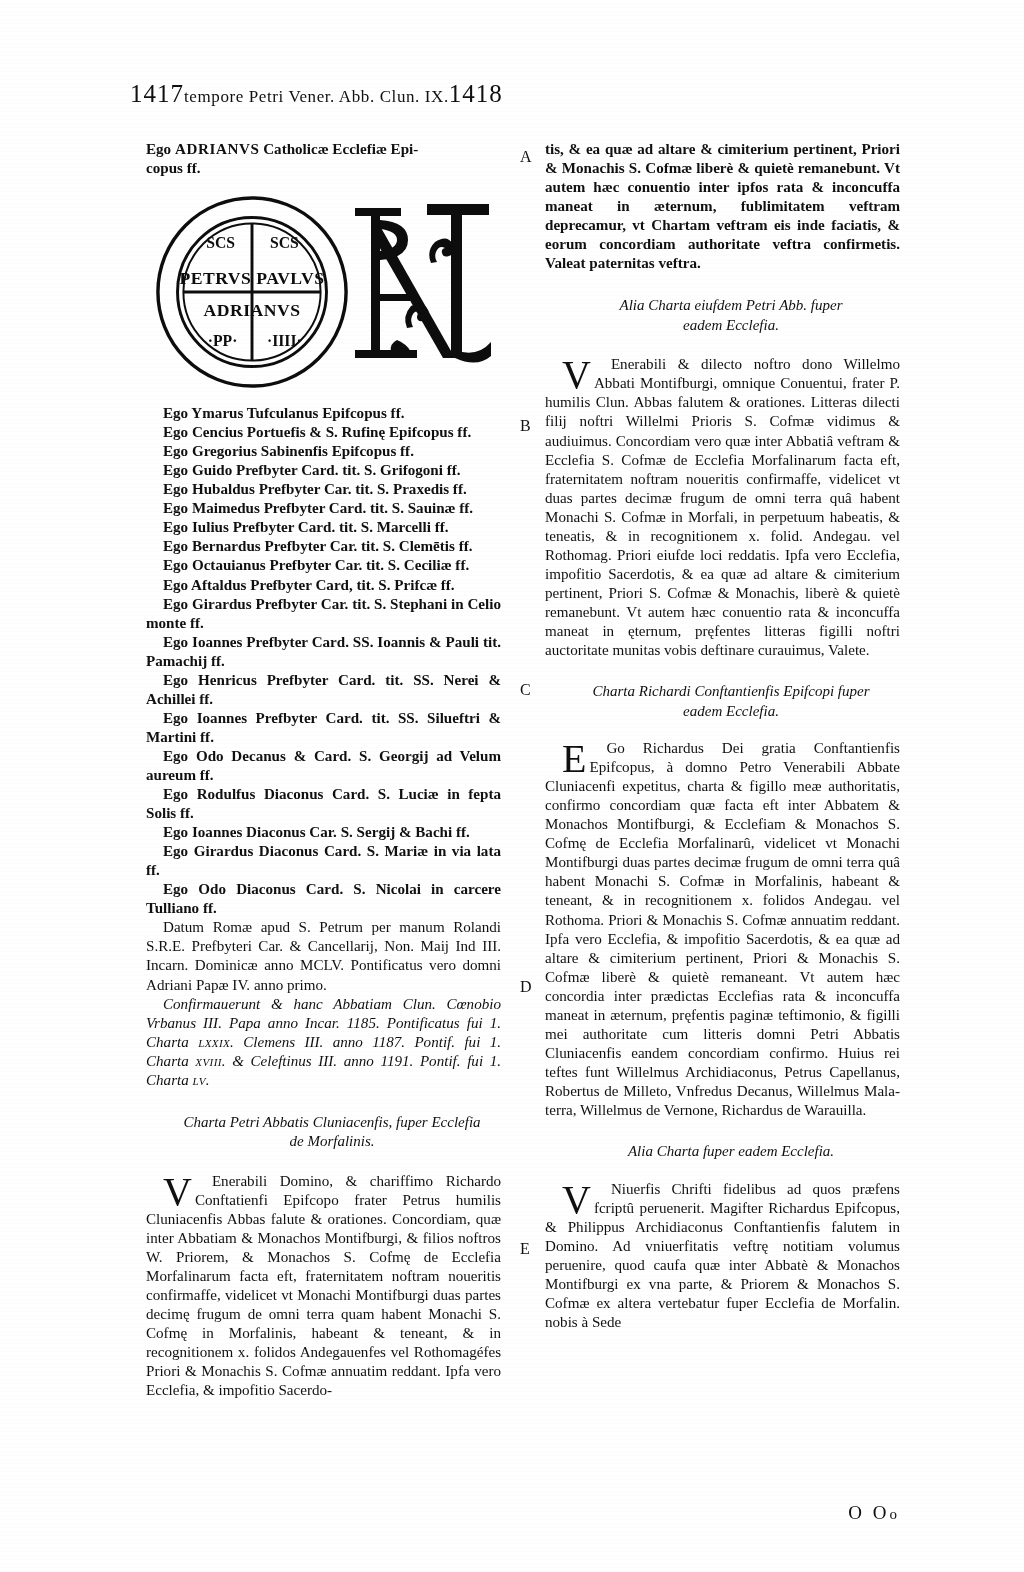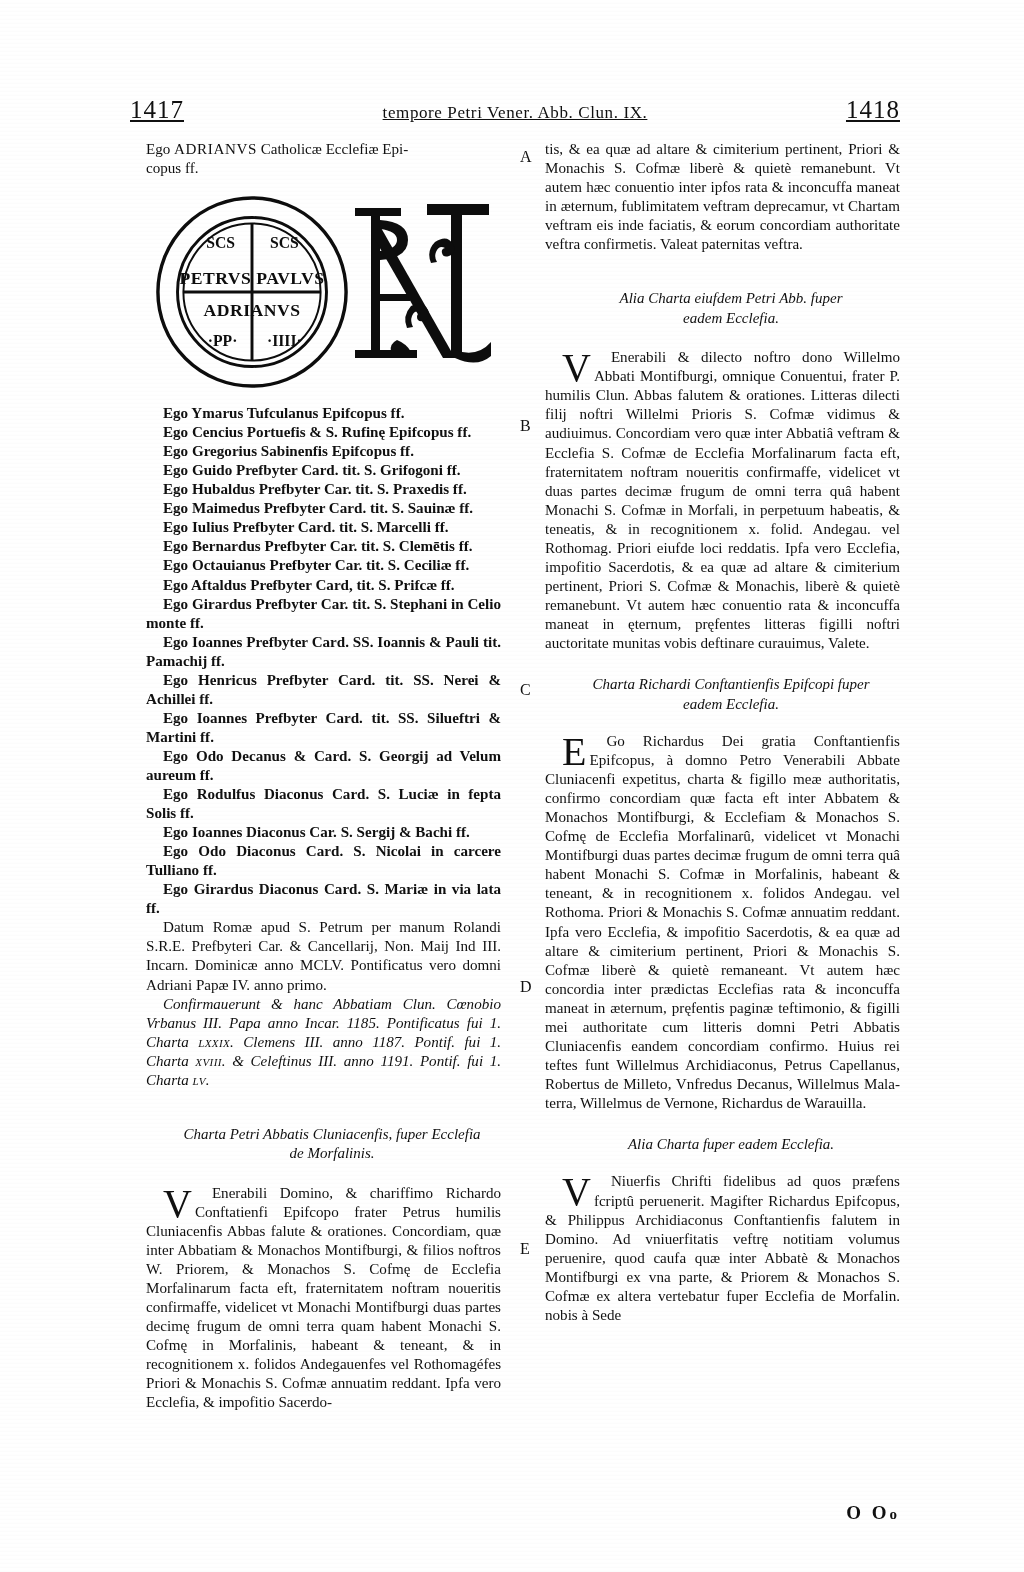--- a/index.html
+++ b/index.html
@@ -20,29 +20,28 @@
     position: absolute;
     left: 0; top: 0;
     width: 1024px;
     height: 1572px;
   }
 
   
   .runhead {
     position: absolute;
     left: 130px;
-    top: 96px;
+    top: 80px;
     width: 770px;
     height: 40px;
     display: flex;
     align-items: baseline;
-    justify-content: space-between;
+    justify-content: flex-start;
     font-size: 27px;
     letter-spacing: 0.5px;
-    text-decoration: underline;
   }
   .runhead .folio {
     font-size: 25px;
     letter-spacing: 1px;
   }
   .runhead .title {
     font-size: 17px;
     letter-spacing: 0.6px;
     white-space: nowrap;
   }
@@ -65,41 +64,41 @@
     text-justify: inter-word;
     hyphens: none;
   }
   .col-left  { left: 0; }
   .col-right { left: 399px; }
 
   .col p {
     margin: 0;
     text-indent: 17px;
   }
-  .col p.noind { text-indent: 0; }
+  .col p.noind { text-indent: 0; font-weight: bold; }
 
   
   .sigline {
     margin: 0;
     text-indent: 17px;
     text-align: justify;
     font-weight: bold;
   }
   .sigline.full { text-align: justify; }
 
   
   .subhead {
     margin: 0;
     font-style: italic;
     text-align: center;
     text-indent: 0;
     font-size: 15px;
     line-height: 19.5px;
   }
-  .subhead-block { margin: 35px 0 20px 0; }
+  .subhead-block { margin: 23px 0 20px 0; }
   .subhead-block.tight { margin: 22px 0 18px 0; }
 
   
   .italnote {
     margin: 0;
     font-style: italic;
     text-indent: 17px;
     text-align: justify;
     font-size: 15.1px;
     line-height: 19.05px;
@@ -156,21 +155,20 @@
     color: #111;
   }
 
   
   .footmark {
     position: absolute;
     right: 124px;
     bottom: 48px;
     font-size: 19px;
     letter-spacing: 3px;
-    font-weight: bold;
   }
   .footmark .small { font-size: 15px; }
 
   
   .grain {
     position: absolute;
     inset: 0;
     pointer-events: none;
     opacity: 0.035;
     background:
@@ -266,22 +264,22 @@
         <p class="sigline">Ego Bernardus Prefbyter Car. tit. S. Clemētis ff.</p>
         <p class="sigline">Ego Octauianus Prefbyter Car. tit. S. Ceciliæ ff.</p>
         <p class="sigline">Ego Aftaldus Prefbyter Card, tit. S. Prifcæ ff.</p>
         <p class="sigline full">Ego Girardus Prefbyter Car. tit. S. Stephani in Celio monte ff.</p>
         <p class="sigline full">Ego Ioannes Prefbyter Card. SS. Ioannis &amp; Pauli tit. Pamachij ff.</p>
         <p class="sigline full">Ego Henricus Prefbyter Card. tit. SS. Nerei &amp; Achillei ff.</p>
         <p class="sigline full">Ego Ioannes Prefbyter Card. tit. SS. Silueftri &amp; Martini ff.</p>
         <p class="sigline full">Ego Odo Decanus &amp; Card. S. Georgij ad Velum aureum ff.</p>
         <p class="sigline full">Ego Rodulfus Diaconus Card. S. Luciæ in fepta Solis ff.</p>
         <p class="sigline">Ego Ioannes Diaconus Car. S. Sergij &amp; Bachi ff.</p>
+        <p class="sigline full">Ego Girardus Diaconus Card. S. Mariæ in via lata ff.</p>
         <p class="sigline full">Ego Odo Diaconus Card. S. Nicolai in carcere Tulliano ff.</p>
-        <p class="sigline full">Ego Girardus Diaconus Card. S. Mariæ in via lata ff.</p>
       </div>
 
       <p>Datum Romæ apud S. Petrum per manum Rolandi S.R.E. Prefbyteri Car. &amp; Cancellarij, Non. Maij Ind III. Incarn. Dominicæ anno MCLV. Pontificatus vero domni Adriani Papæ IV. anno primo.</p>
 
       <p class="italnote"><span>Confirmauerunt &amp; hanc Abbatiam Clun. Cœnobio Vrbanus III. Papa anno Incar. 1185. Pontificatus fui 1. Charta </span><span class="sc">LXXIX</span><span>. Clemens III. anno 1187. Pontif. fui 1. Charta </span><span class="sc">XVIII</span><span>. &amp; Celeftinus III. anno 1191. Pontif. fui 1. Charta </span><span class="sc">LV</span><span>.</span></p>
 
       <div class="subhead-block">
         <p class="subhead">Charta Petri Abbatis Cluniacenfis, fuper Ecclefia</p>
         <p class="subhead">de Morfalinis.</p>
       </div>

